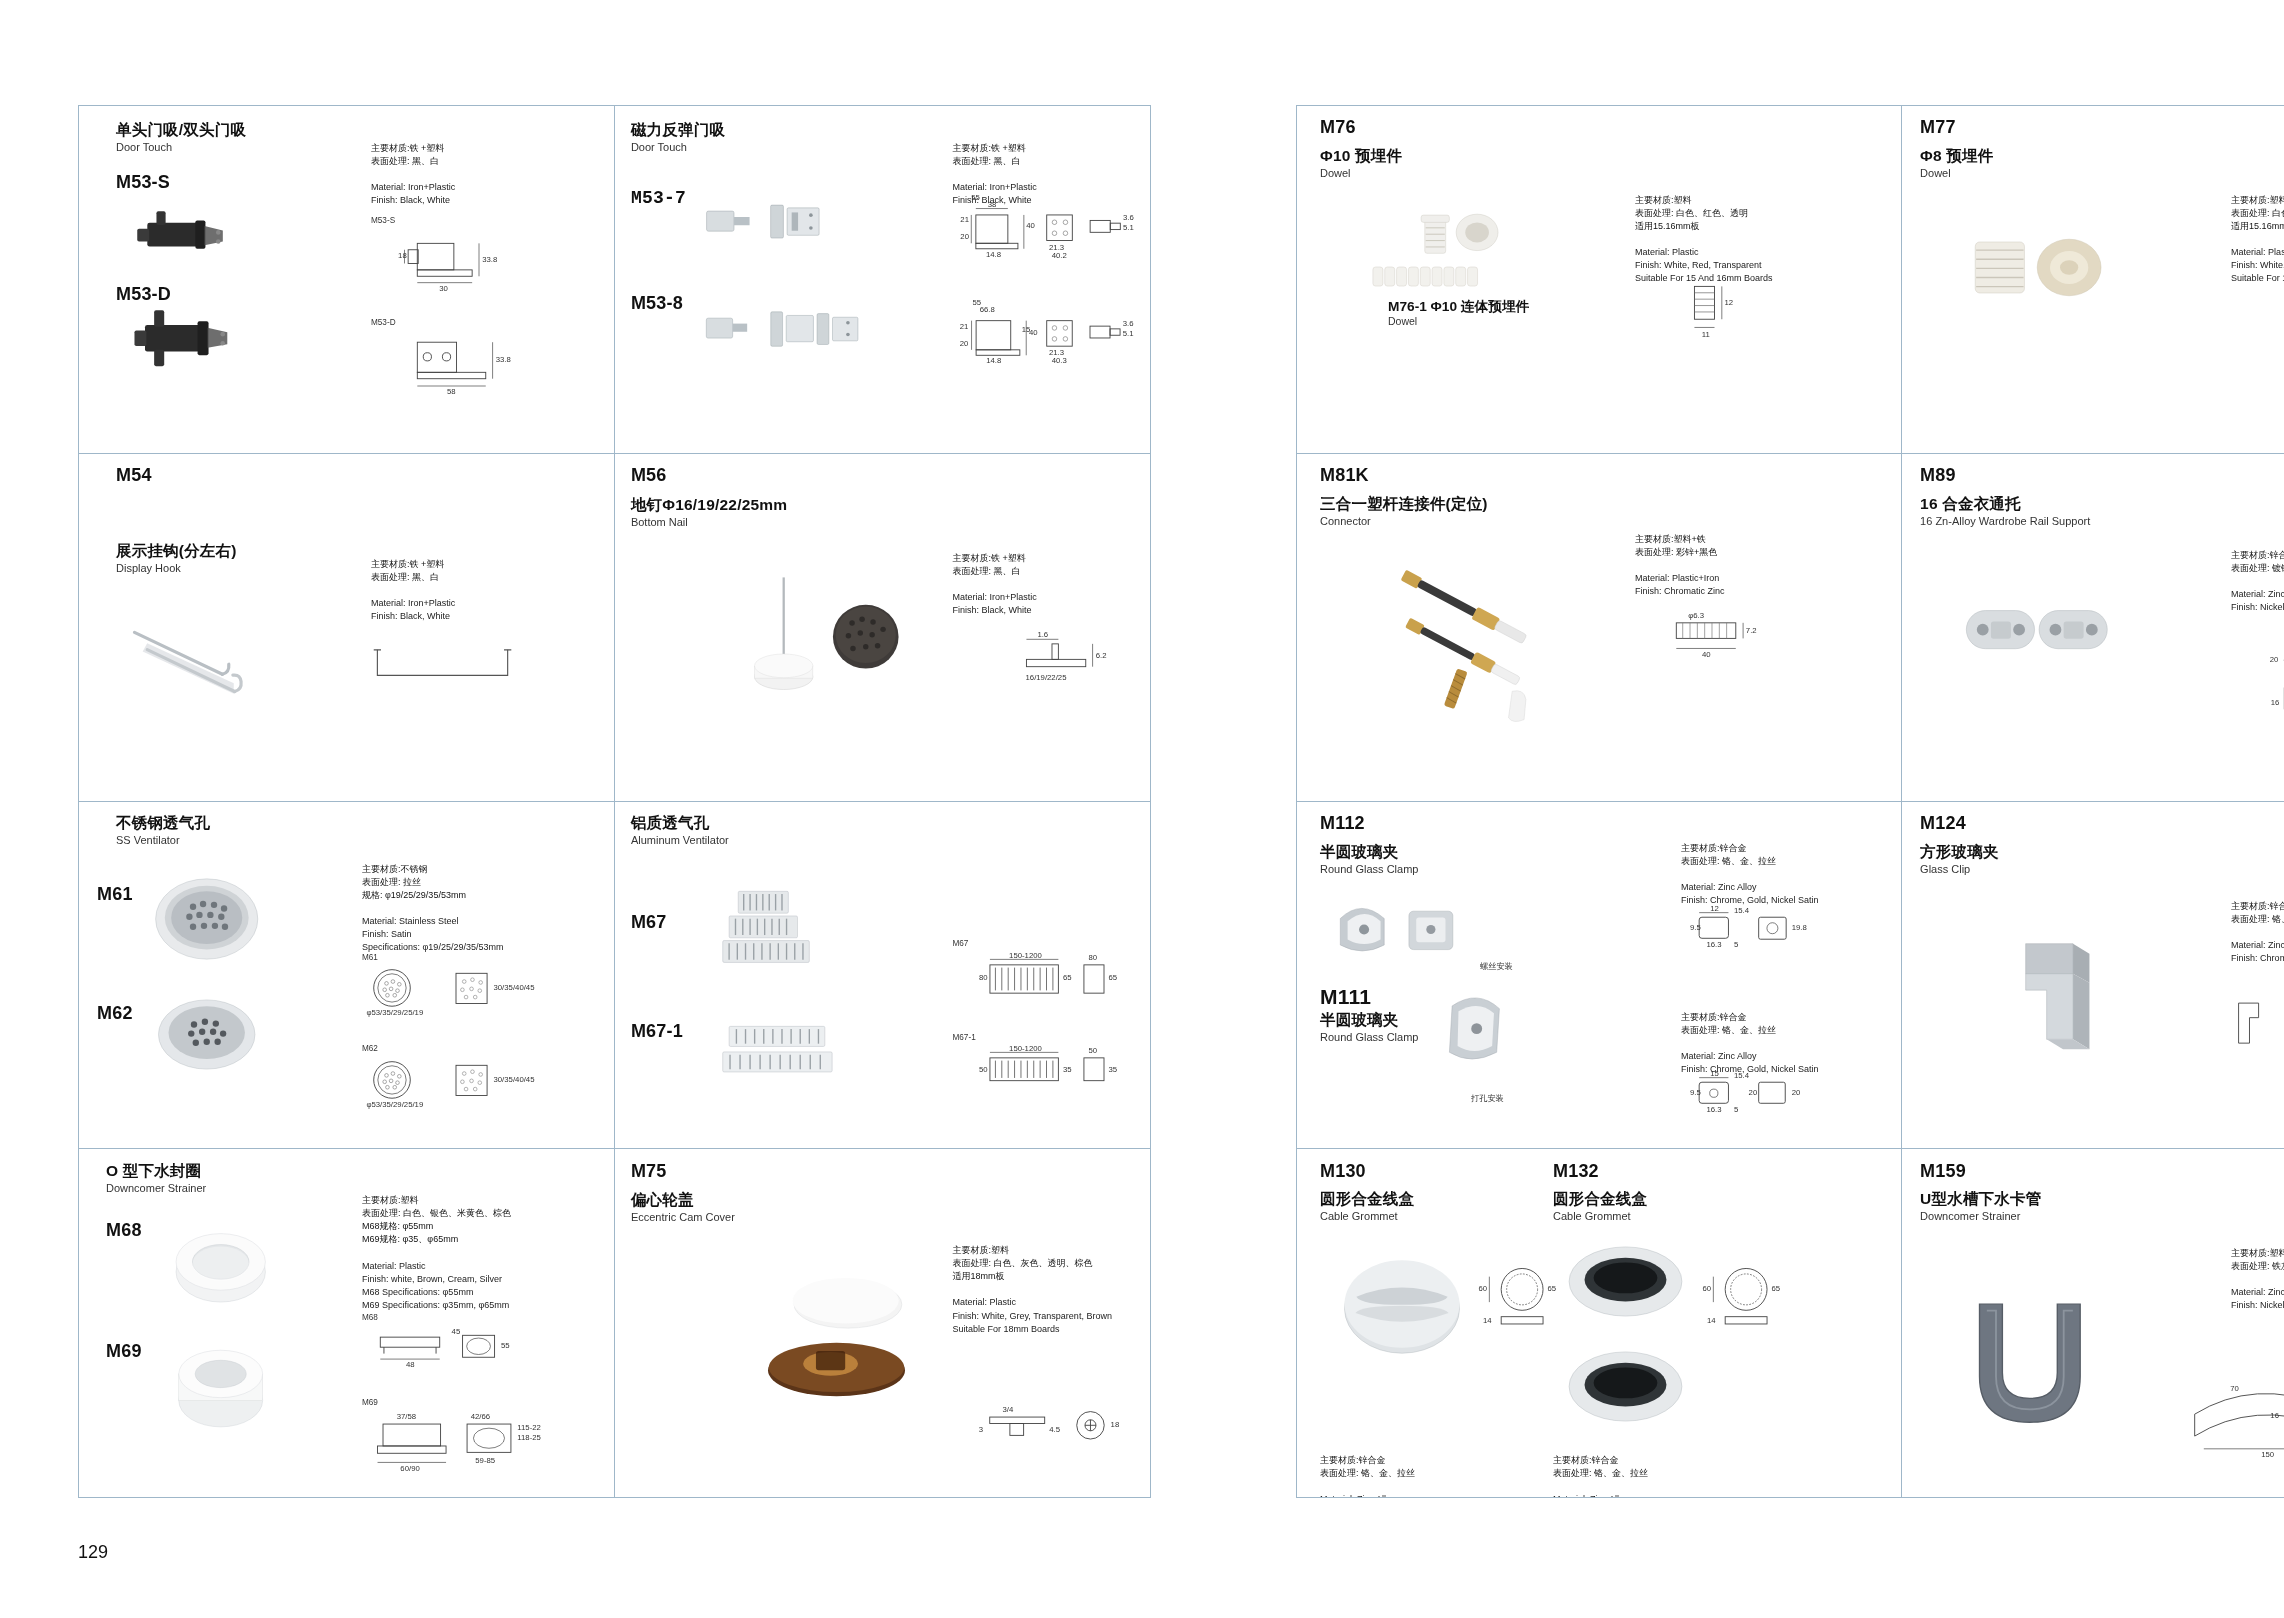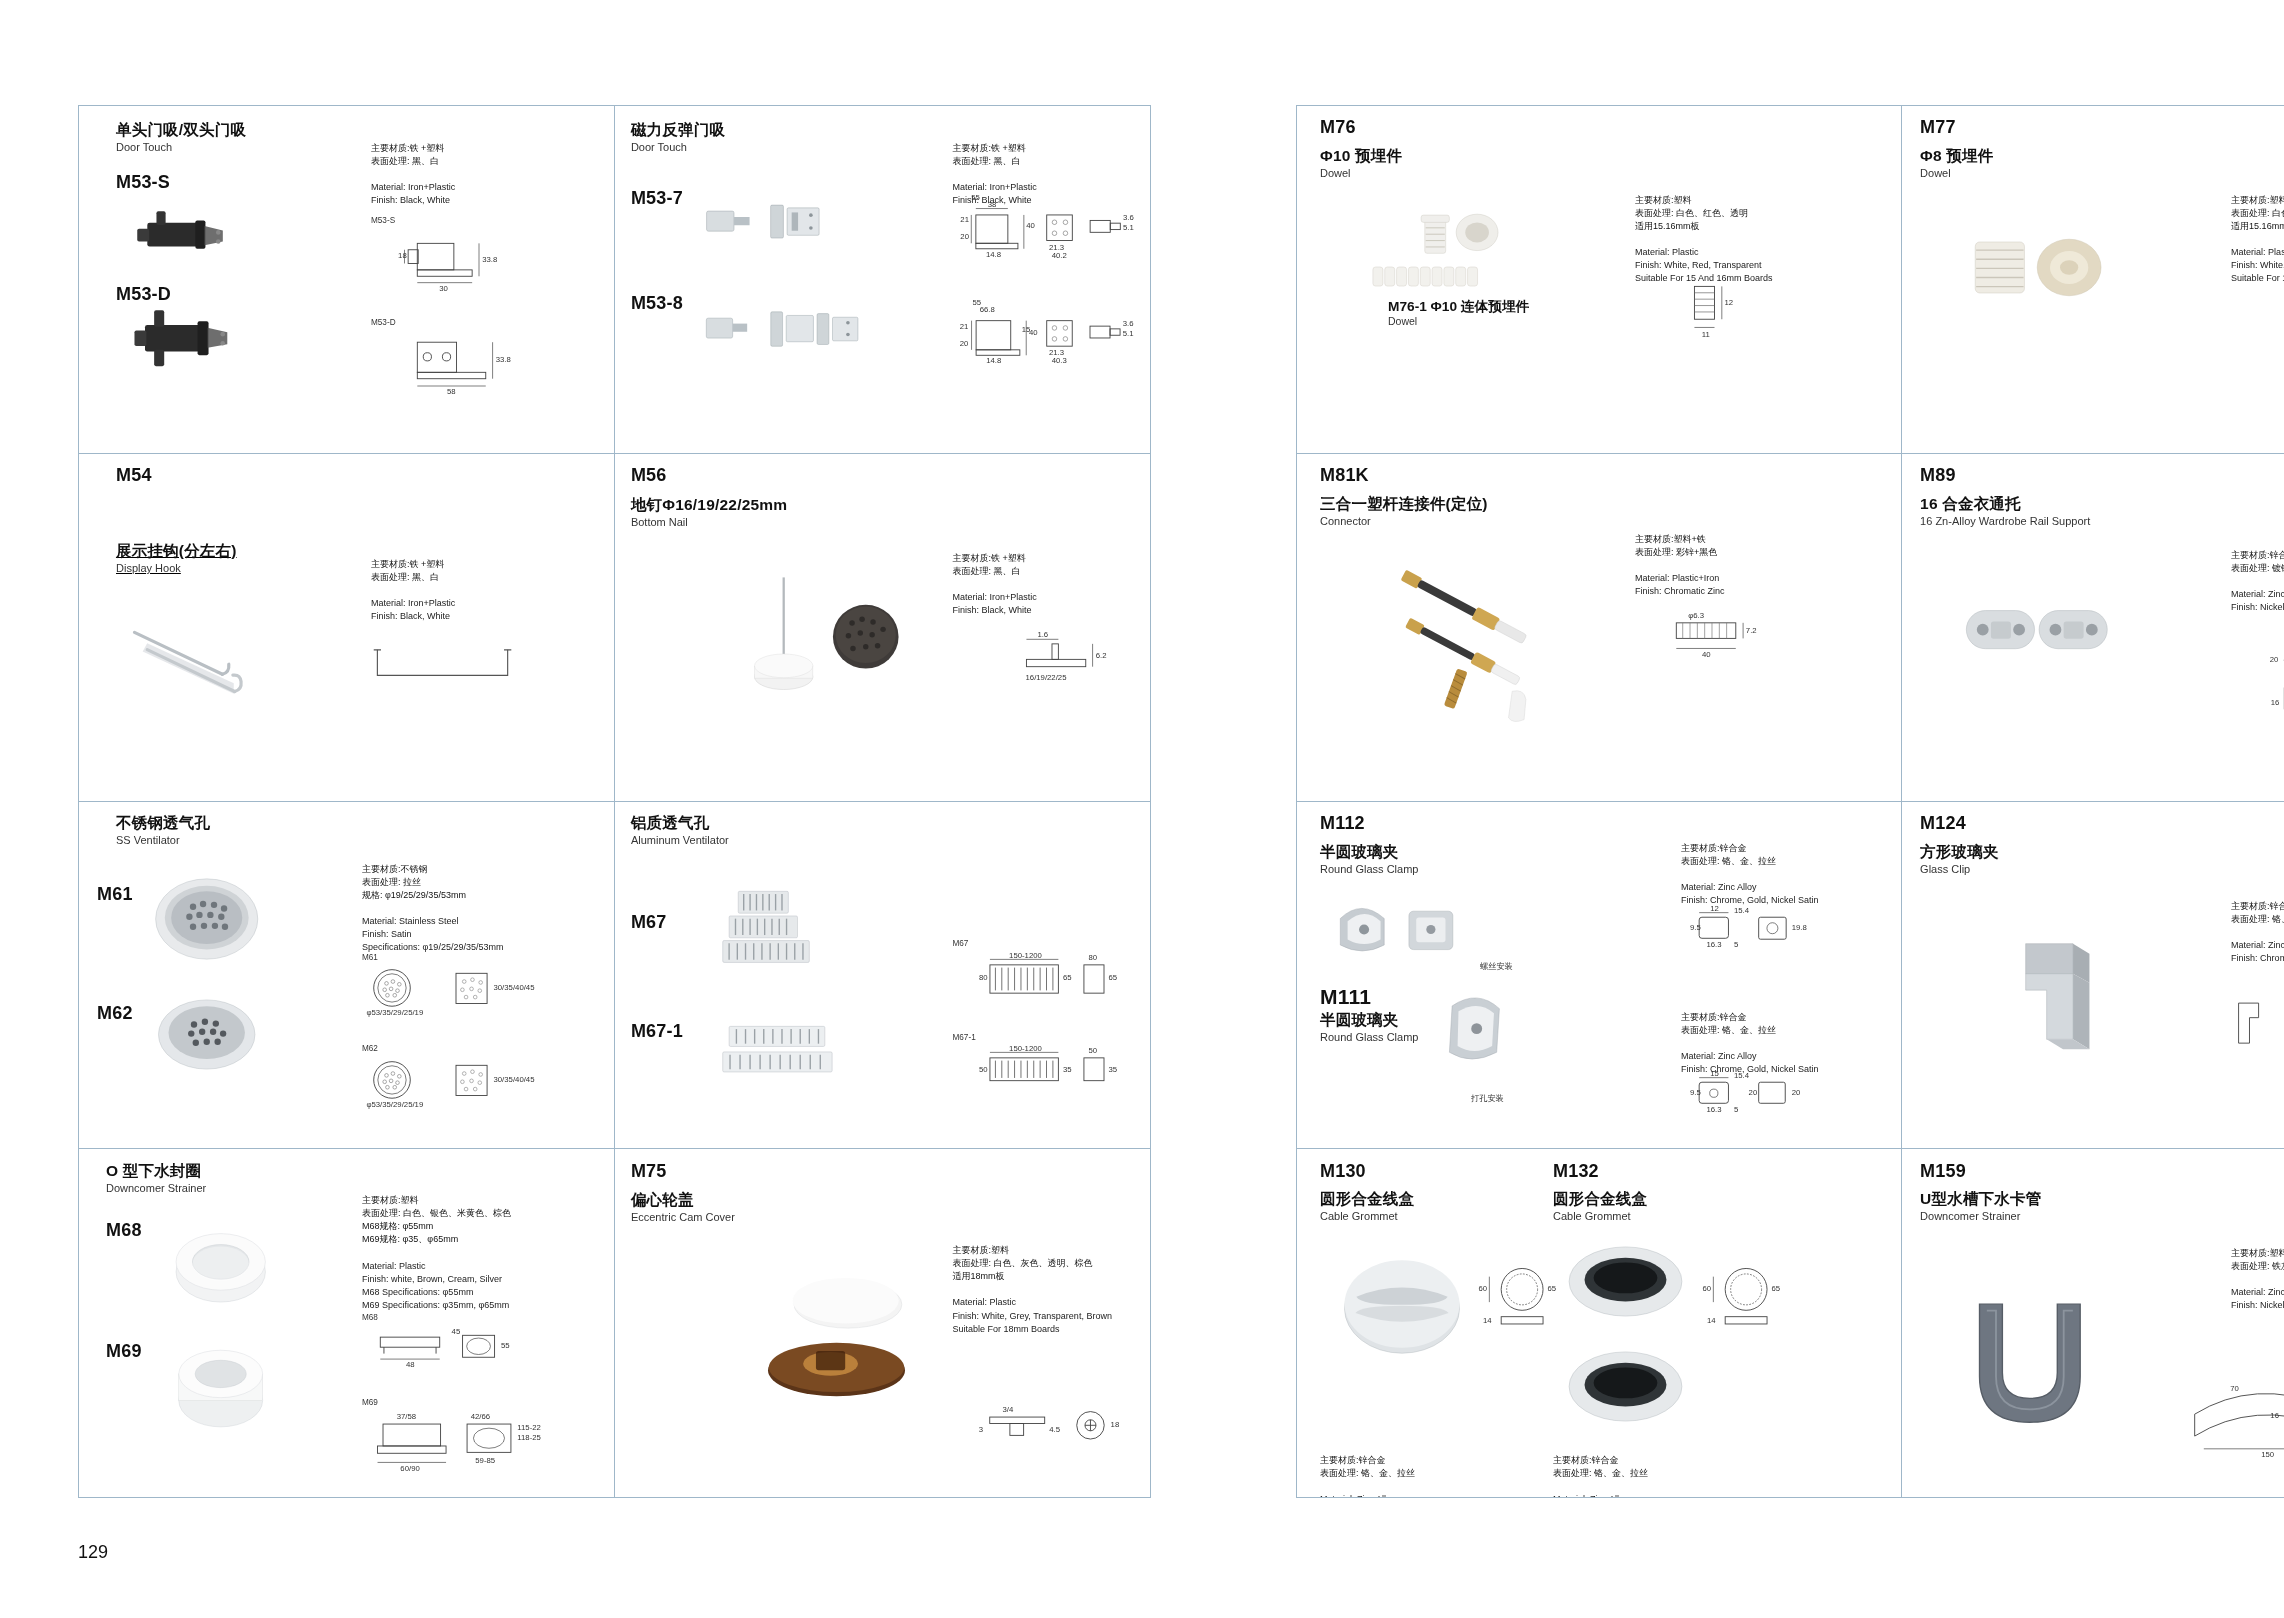--- a/index.html
+++ b/index.html
@@ -141,21 +141,21 @@
           <line x1="40" y1="114" x2="190" y2="114" stroke="#444" stroke-width="1.5"></line>
           <text x="105" y="132" class="dimtxt" font-size="17">58</text>
         </svg>
       </div>
 
       <div class="cell nr">
         <div class="abs" style="left:16.4px; top:13.7px;">
           <div class="title-zh">磁力反弹门吸</div>
           <div class="title-en">Door Touch</div>
         </div>
-        <div class="abs code" style="left:16.4px; top:82px;">M53-7</div>
+        <div class="abs code" style="left:16.4px; top:82px;font-family:Liberation Mono, monospace;">M53-7</div>
         <div class="abs code" style="left:16.4px; top:187px;">M53-8</div>
 
         <svg class="abs prod-img" style="left:87px; top:89px;" width="183" height="55" viewBox="0 0 400 120">
           <rect x="10" y="35" width="60" height="44" rx="4" fill="#d8dde0" stroke="#9aa3a8"></rect>
           <rect x="70" y="48" width="34" height="18" fill="#b9c1c6"></rect>
           <rect x="150" y="22" width="28" height="72" rx="3" fill="#cfd5d8" stroke="#9aa3a8"></rect>
           <rect x="186" y="28" width="70" height="60" rx="3" fill="#e2e6e9" stroke="#9aa3a8"></rect>
           <rect x="196" y="38" width="14" height="40" fill="#aeb6bb"></rect>
           <circle cx="238" cy="44" r="4" fill="#8d959a"></circle>
           <circle cx="238" cy="72" r="4" fill="#8d959a"></circle>
@@ -227,21 +227,21 @@
           <text x="216" y="124" class="dimtxt" font-size="16">40.3</text>
           <rect x="300" y="42" width="44" height="26" fill="none" stroke="#444" stroke-width="2"></rect>
           <rect x="344" y="48" width="22" height="14" fill="none" stroke="#444" stroke-width="2"></rect>
           <text x="372" y="42" class="dimtxt" font-size="16">3.6</text>
           <text x="372" y="64" class="dimtxt" font-size="16">5.1</text>
         </svg>
       </div>
 
       <div class="cell">
         <div class="abs code" style="left:37px; top:11.4px;">M54</div>
-        <div class="abs" style="left:37px; top:87px;text-decoration:underline;">
+        <div class="abs" style="left:37px; top:87px;">
           <div class="title-zh">展示挂钩(分左右)</div>
           <div class="title-en">Display Hook</div>
         </div>
         <svg class="abs prod-img" style="left:50px; top:169px;" width="164" height="87" viewBox="0 0 360 190">
           <path d="M12 20 L205 112" stroke="#b9bfc4" stroke-width="7" stroke-linecap="round"></path>
           <path d="M30 62 L230 155 L230 132 L40 44 Z" fill="#cfd4d8" opacity=".55"></path>
           <path d="M40 58 L232 150" stroke="#c4c9cd" stroke-width="7" stroke-linecap="round"></path>
           <path d="M232 150 q16 -4 14 -22 q-2 -16 -18 -14" fill="none" stroke="#c4c9cd" stroke-width="7" stroke-linecap="round"></path>
           <path d="M205 112 q16 -4 14 -22" fill="none" stroke="#b9bfc4" stroke-width="7" stroke-linecap="round"></path>
         </svg>

